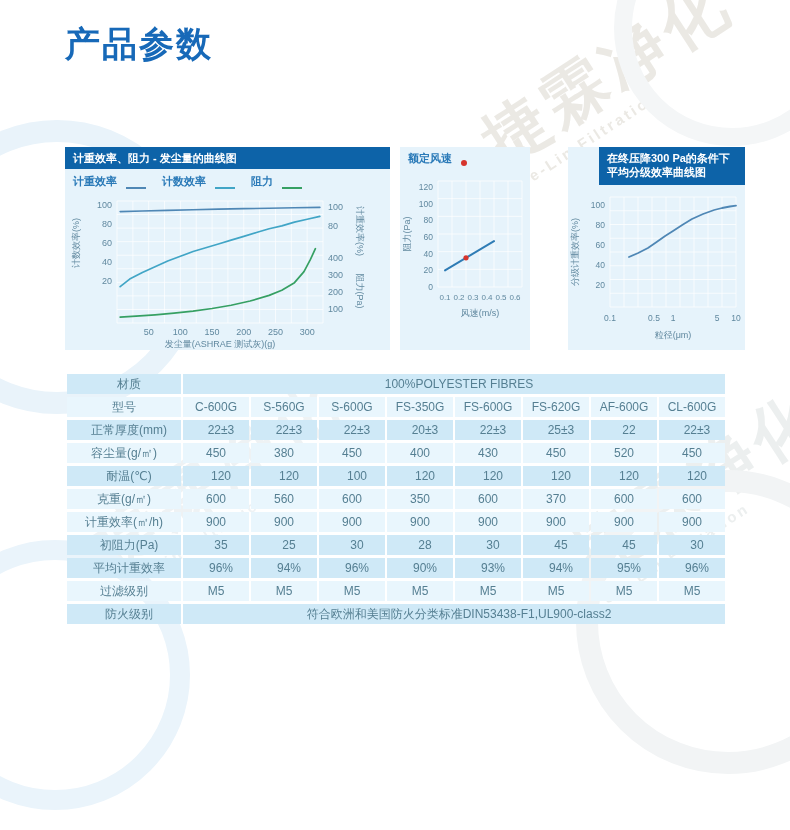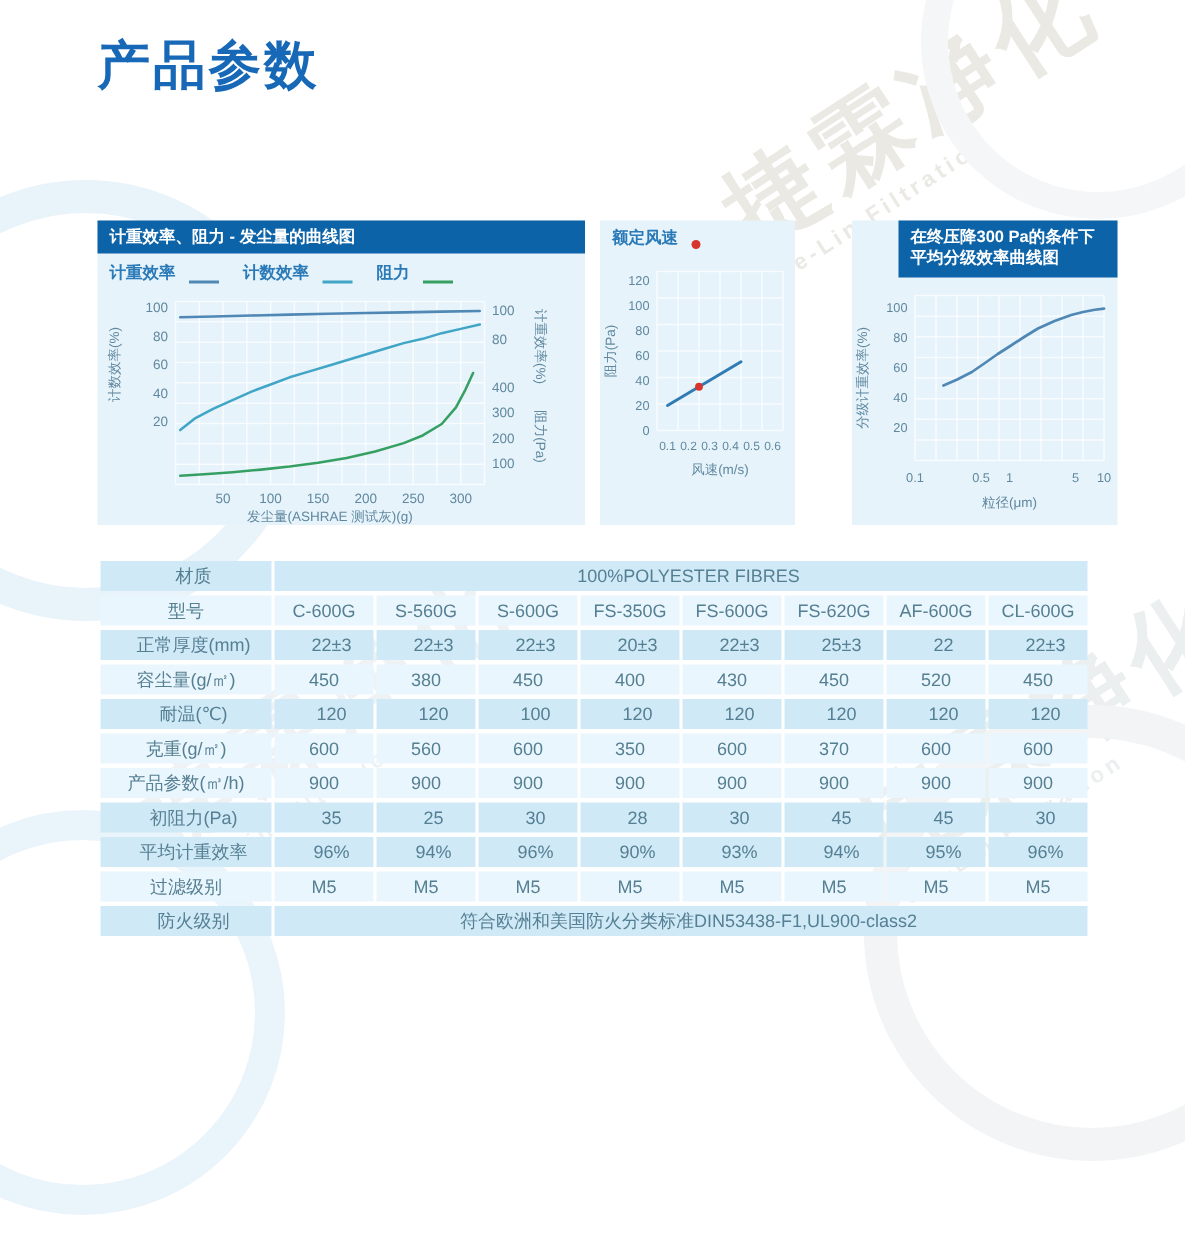--- a/index.html
+++ b/index.html
@@ -286,21 +286,21 @@
           <td>600</td>
           <td>560</td>
           <td>600</td>
           <td>350</td>
           <td>600</td>
           <td>370</td>
           <td>600</td>
           <td>600</td>
         </tr>
         <tr class="row-light">
-          <td class="lbl">产品参数(㎥/h)</td>
+          <td class="lbl">计重效率(㎥/h)</td>
           <td>900</td>
           <td>900</td>
           <td>900</td>
           <td>900</td>
           <td>900</td>
           <td>900</td>
           <td>900</td>
           <td>900</td>
         </tr>
         <tr class="row-dark">

